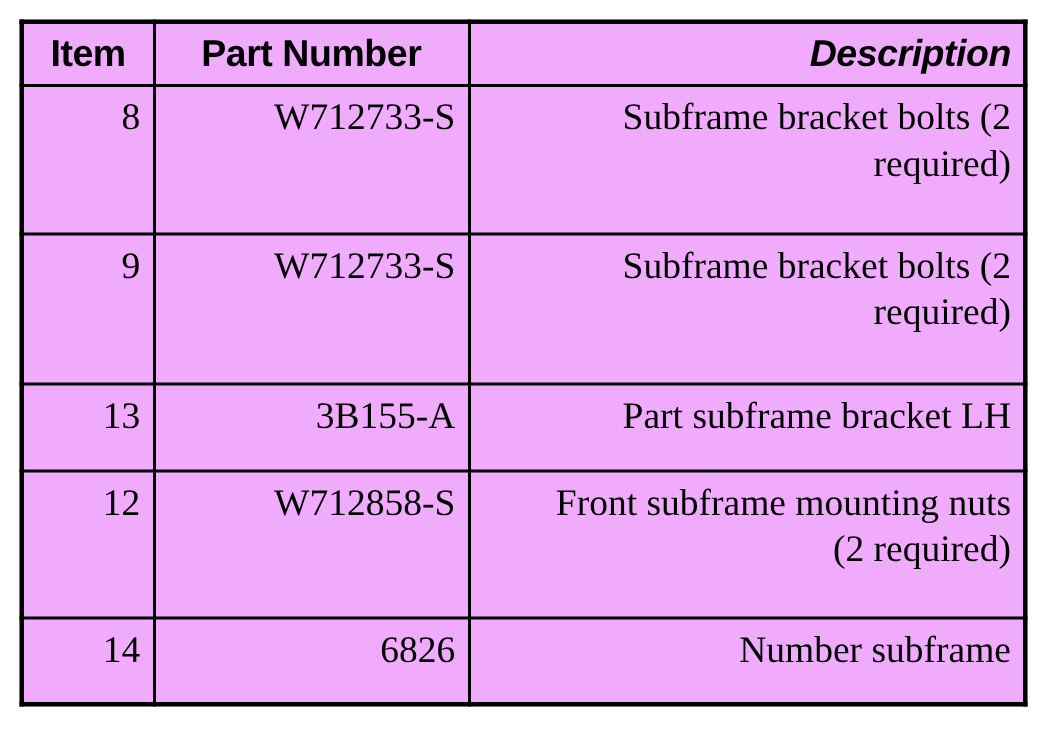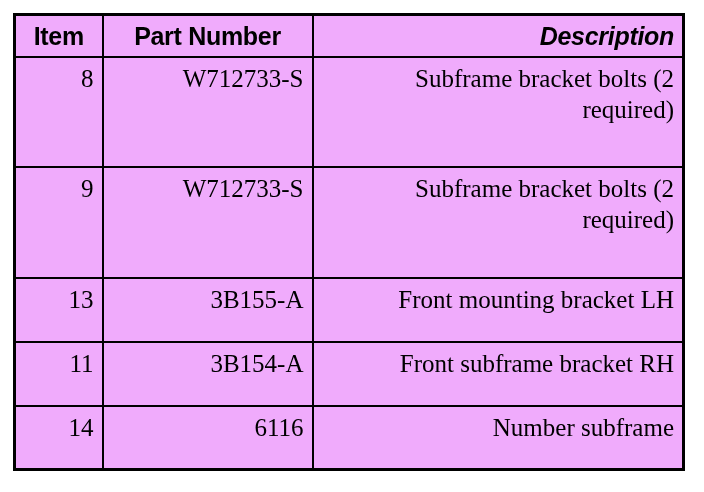--- a/index.html
+++ b/index.html
@@ -127,32 +127,33 @@
         <td class="c-part">W712733-S</td>
         <td class="c-desc">
           <span class="line">Subframe bracket bolts (2</span>
           <span class="line">required)</span>
         </td>
       </tr>
       <tr class="r-short">
         <td class="c-item">13</td>
         <td class="c-part">3B155-A</td>
         <td class="c-desc">
-          <span class="line">Front mounting bracket LH</span>
+          <span class="line">Part subframe bracket LH</span>
         </td>
       </tr>
-      <tr class="r-short">
-        <td class="c-item">11</td>
-        <td class="c-part">3B154-A</td>
+      <tr class="r-tall2">
+        <td class="c-item">12</td>
+        <td class="c-part">W712858-S</td>
         <td class="c-desc">
-          <span class="line">Front subframe bracket RH</span>
+          <span class="line">Front subframe mounting nuts</span>
+          <span class="line">(2 required)</span>
         </td>
       </tr>
       <tr class="r-short">
         <td class="c-item">14</td>
-        <td class="c-part">6116</td>
+        <td class="c-part">6826</td>
         <td class="c-desc">
           <span class="line">Number subframe</span>
         </td>
       </tr>
     </tbody>
   </table>
 </div>
 
 </body></html>

